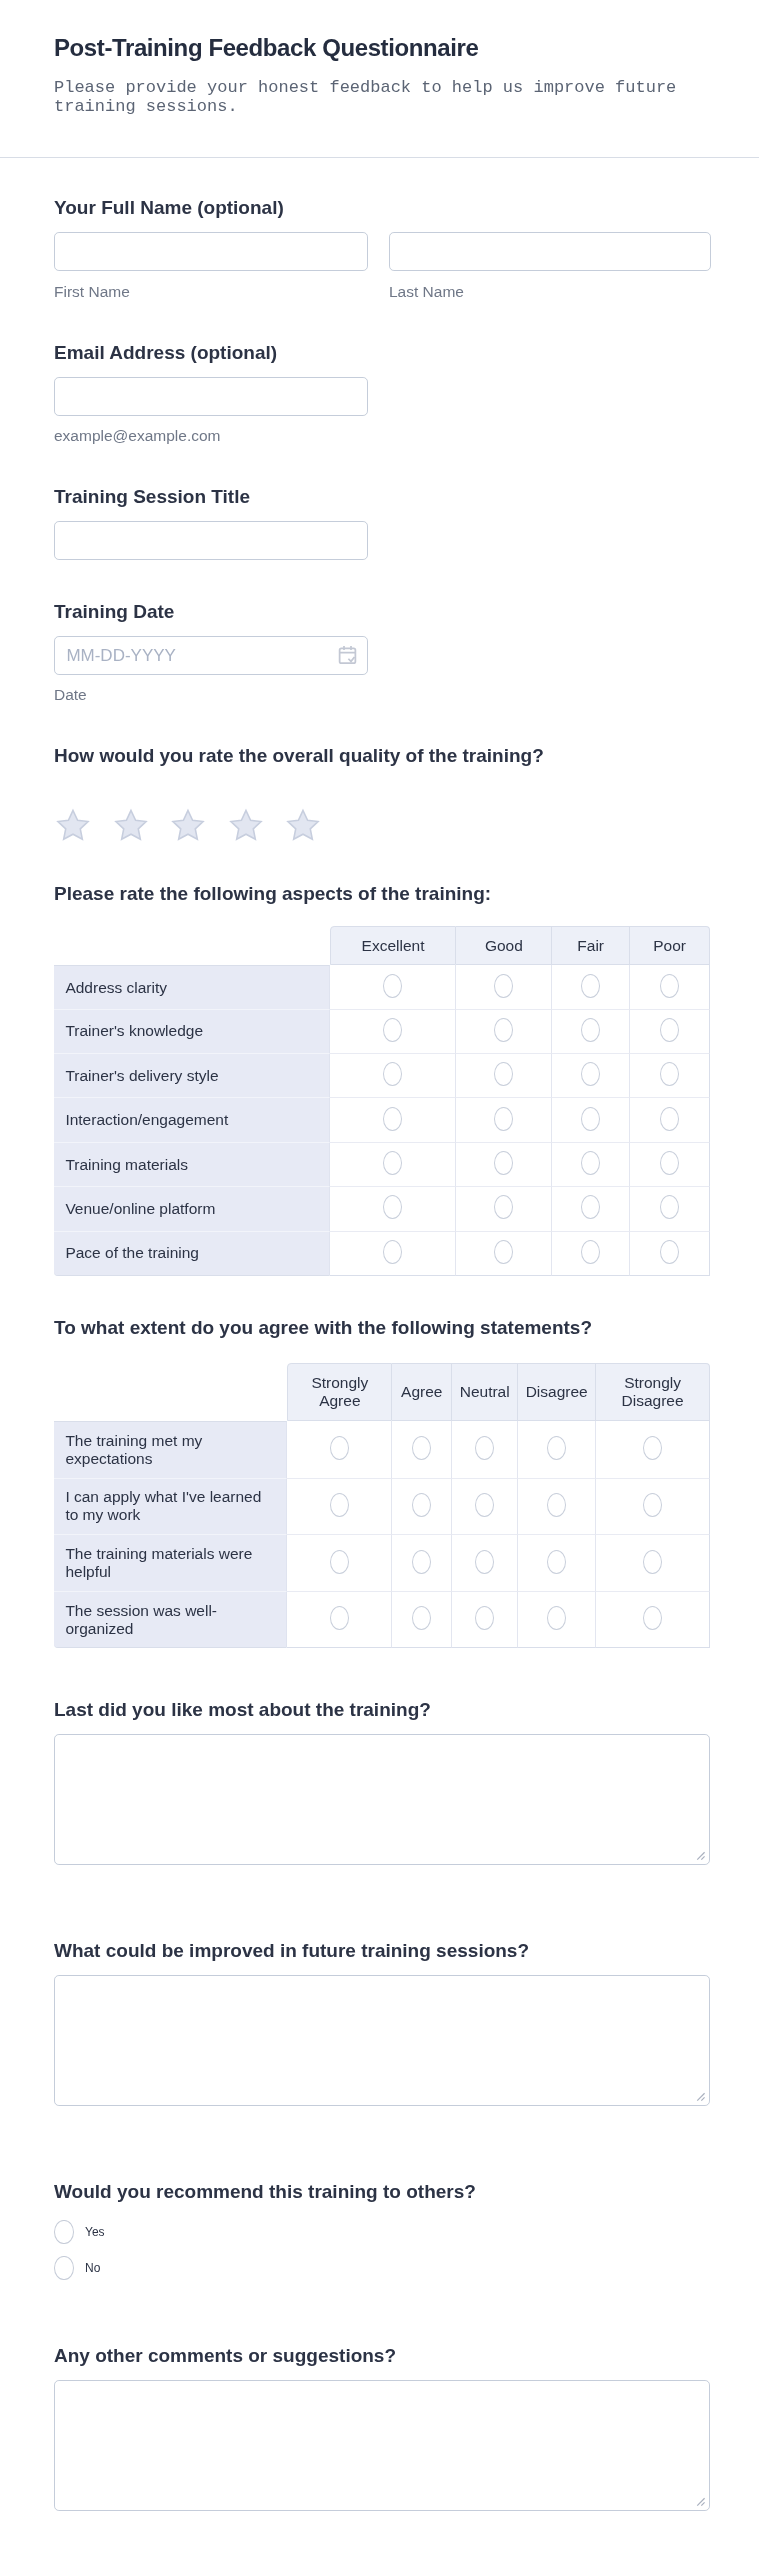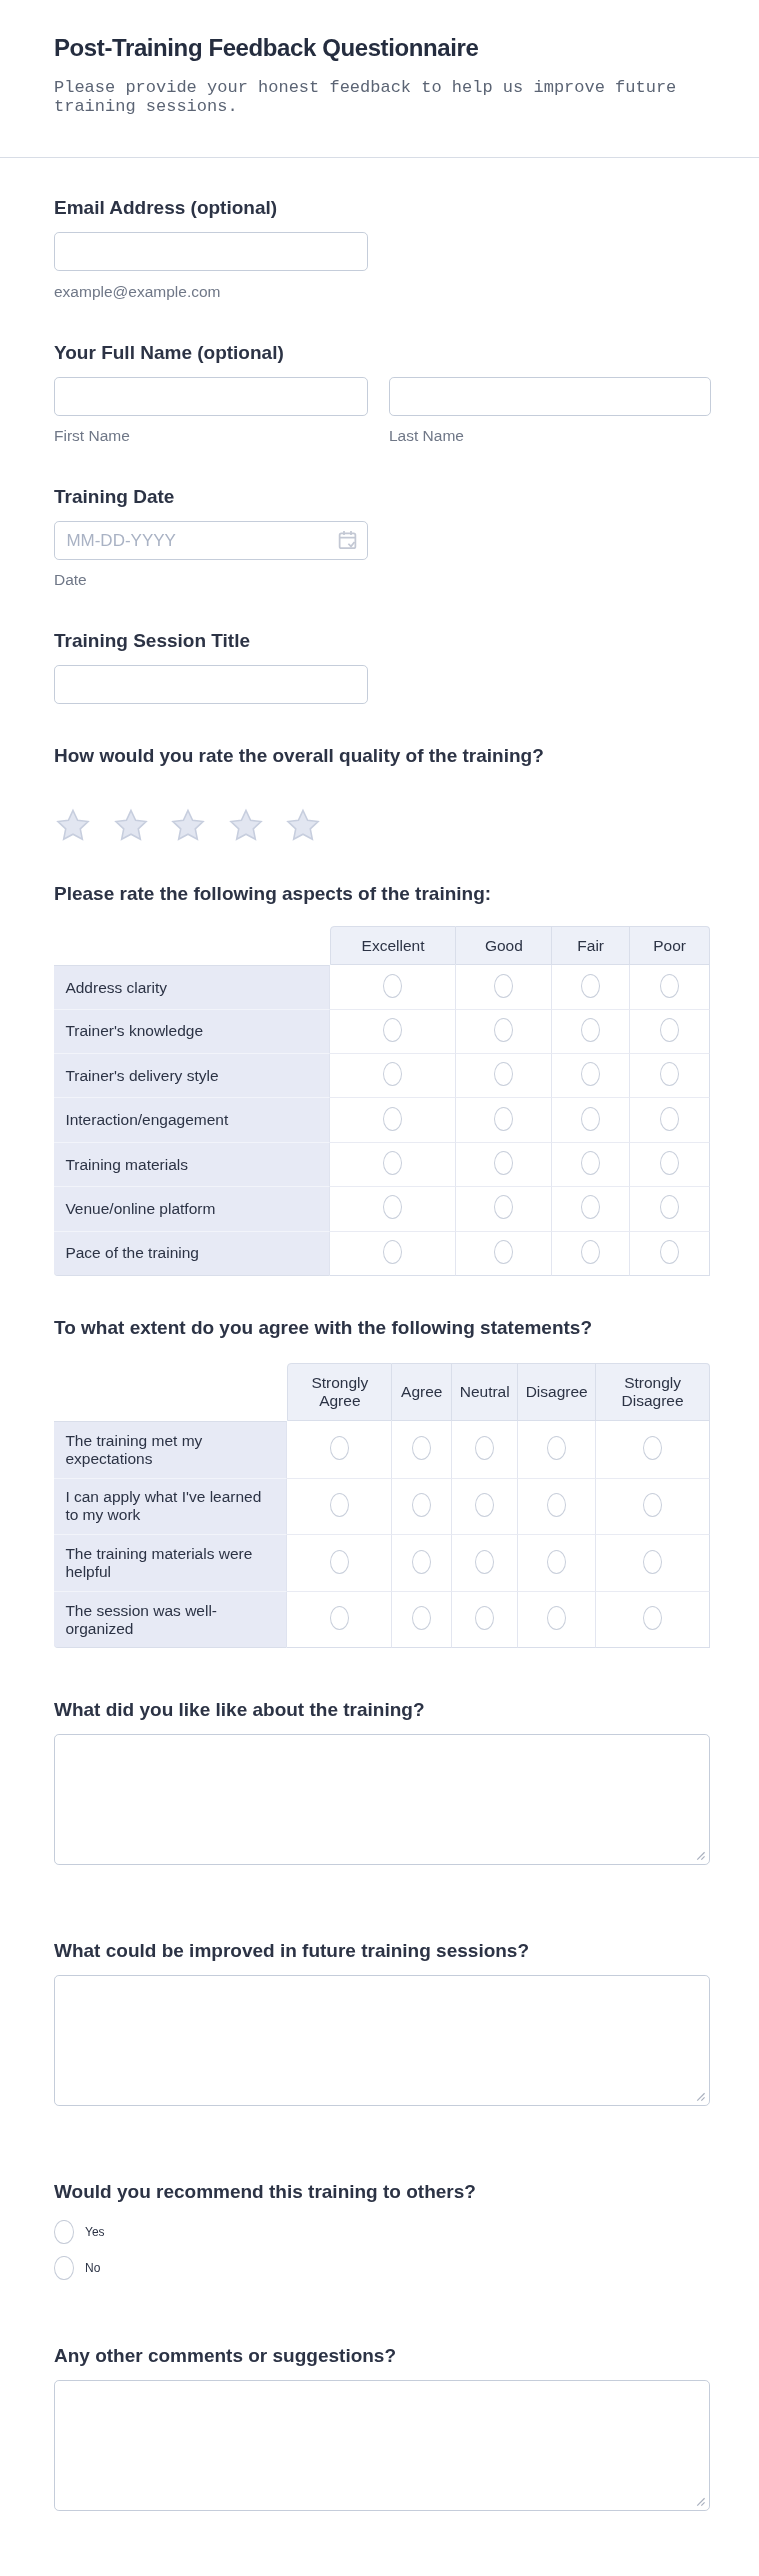--- a/index.html
+++ b/index.html
@@ -114,57 +114,57 @@
 
   <div class="form-header">
     <h1 class="form-title">Post-Training Feedback Questionnaire</h1>
     <p class="form-subtitle">Please provide your honest feedback to help us improve future training sessions.</p>
   </div>
   <hr class="divider">
 
   <div class="form-body">
 
     <div class="q">
-      <div class="q-label">Email Address (optional)</div>
-      <input class="input" type="text" style="">
-      <div class="sublabel">example@example.com</div>
-    </div>
-
-    <div class="q">
       <div class="q-label">Your Full Name (optional)</div>
       <div class="name-row">
         <div class="half"><input class="input" type="text" style=""></div>
         <div class="half last"><input class="input" type="text" style=""></div>
       </div>
       <div class="sub-row">
         <div class="half sublabel">First Name</div>
         <div class="half sublabel">Last Name</div>
       </div>
+    </div>
+
+    <div class="q">
+      <div class="q-label">Email Address (optional)</div>
+      <input class="input" type="text" style="">
+      <div class="sublabel">example@example.com</div>
+    </div>
+
+    <div class="q">
+      <div class="q-label">Training Session Title</div>
+      <input class="input" type="text" style="">
     </div>
 
     <div class="q">
       <div class="q-label">Training Date</div>
       <div class="date-wrap">
         <input class="input" type="text" placeholder="MM-DD-YYYY" style="">
         <span class="date-icon">
           <svg width="21" height="24.5" viewBox="0 0 24 26" fill="none" stroke="#c3c8d4" stroke-width="2">
             <rect x="3" y="5" width="18" height="17" rx="2"></rect>
             <line x1="8" y1="2.5" x2="8" y2="7"></line>
             <line x1="16" y1="2.5" x2="16" y2="7"></line>
             <line x1="3" y1="10" x2="21" y2="10"></line>
             <path d="M13 17 l3 3 l4 -5" stroke="#c3c8d4" fill="none"></path>
           </svg>
         </span>
       </div>
       <div class="sublabel">Date</div>
-    </div>
-
-    <div class="q">
-      <div class="q-label">Training Session Title</div>
-      <input class="input" type="text" style="">
     </div>
 
     <div class="q" style="margin-bottom:38px;">
       <div class="q-label" style="margin-bottom:36px;">How would you rate the overall quality of the training?</div>
       <div class="stars">
         <svg class="star" viewBox="0 0 24 24">
             <path d="M12 2.2l2.9 6.2 6.6.8-4.9 4.6 1.3 6.6L12 17.2l-5.9 3.2 1.3-6.6L2.5 9.2l6.6-.8z" fill="#e2e6f1" stroke="#c7cede" stroke-width="1"></path>
           </svg>
         <svg class="star" viewBox="0 0 24 24">
             <path d="M12 2.2l2.9 6.2 6.6.8-4.9 4.6 1.3 6.6L12 17.2l-5.9 3.2 1.3-6.6L2.5 9.2l6.6-.8z" fill="#e2e6f1" stroke="#c7cede" stroke-width="1"></path>
@@ -306,21 +306,21 @@
             <td><span class="mradio"></span></td>
             <td><span class="mradio"></span></td>
             <td><span class="mradio"></span></td>
             <td class="last-col"><span class="mradio"></span></td>
           </tr>
         </tbody>
       </table>
     </div>
 
     <div class="q" style="margin-bottom:75px;">
-      <div class="q-label">What did you like like about the training?</div>
+      <div class="q-label">Last did you like most about the training?</div>
       <div class="ta-wrap">
         <textarea class="ta" style=""></textarea>
         <svg class="resize-handle" width="11.4" height="11.4" viewBox="0 0 14 14">
           <line x1="4" y1="13" x2="13" y2="4" stroke="#aab1bf" stroke-width="1.5"></line>
           <line x1="9" y1="13" x2="13" y2="9" stroke="#aab1bf" stroke-width="1.5"></line>
         </svg>
       </div>
     </div>
 
     <div class="q" style="margin-bottom:75px;">

